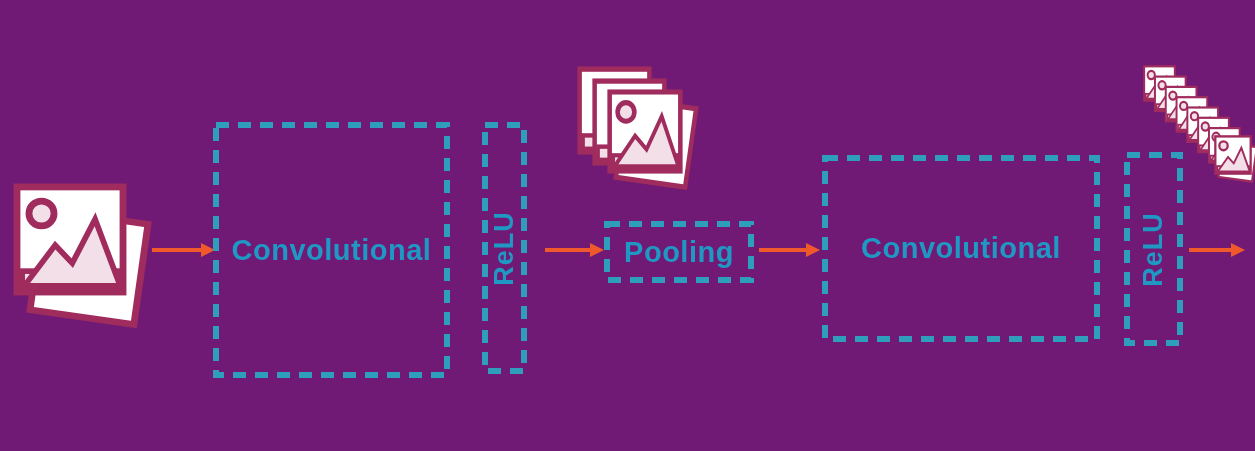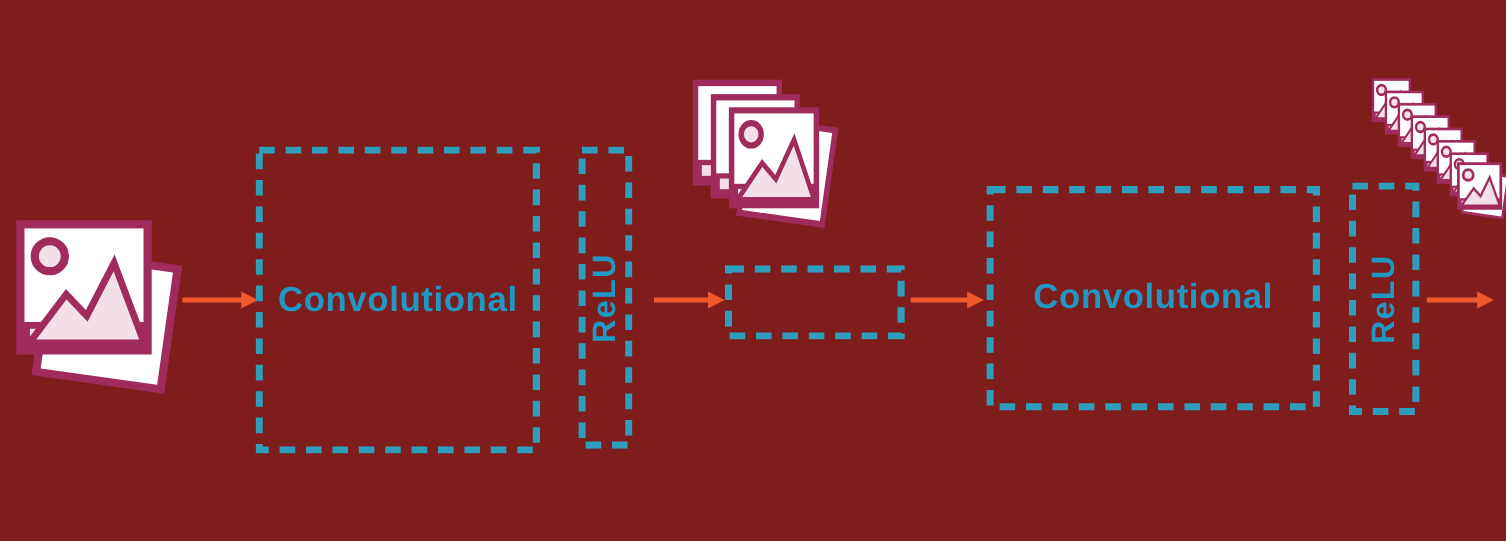--- a/index.html
+++ b/index.html
@@ -1,21 +1,21 @@
 <!DOCTYPE html>
 <html><head>
 <meta charset="utf-8">
 <style>
   * { margin: 0; padding: 0; box-sizing: border-box; }
   html, body { background: #ffffff; font-family: "Liberation Sans", sans-serif; }
   .canvas {
     position: relative;
     width: 1255px;
     height: 451px;
-    background: #7f1d1d;
+    background: #701a75;
     overflow: hidden;
   }
   .abs { position: absolute; }
   .box {
     position: absolute;
     display: flex;
     align-items: center;
     justify-content: center;
   }
   .box > svg.dash { position: absolute; left: 0; top: 0; }
@@ -97,20 +97,21 @@
           <use href="#sheet" transform="scale(0.76 0.86)"></use>
         </g>
       </g>
     <use href="#pic" transform="translate(37,33) scale(0.76 0.85)"></use>
   </svg>
 
   <div class="box" style="left:604px;top:221px;width:150px;height:62px">
     <svg class="dash" width="150" height="62">
       <rect x="3" y="3" width="144" height="56" fill="none" stroke="#2E9EBC" stroke-width="6" stroke-dasharray="13 9"></rect>
     </svg>
+    <span class="label">Pooling</span>
   </div>
 
   <svg class="abs" style="left:757px;top:240px" width="63" height="20">
     <line x1="2" y1="10" x2="50" y2="10" stroke="#F0592B" stroke-width="4"></line>
     <polygon points="49,3 63,10 49,17" fill="#F0592B"></polygon>
   </svg>
 
   <div class="box" style="left:822px;top:155px;width:278px;height:187px">
     <svg class="dash" width="278" height="187">
       <rect x="3" y="3" width="272" height="181" fill="none" stroke="#2E9EBC" stroke-width="6" stroke-dasharray="13 9"></rect>

